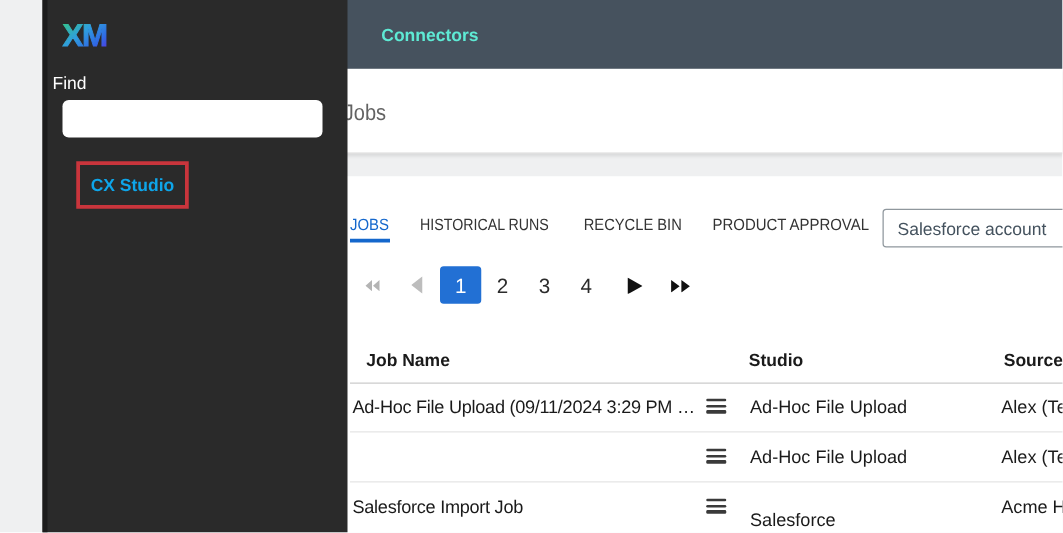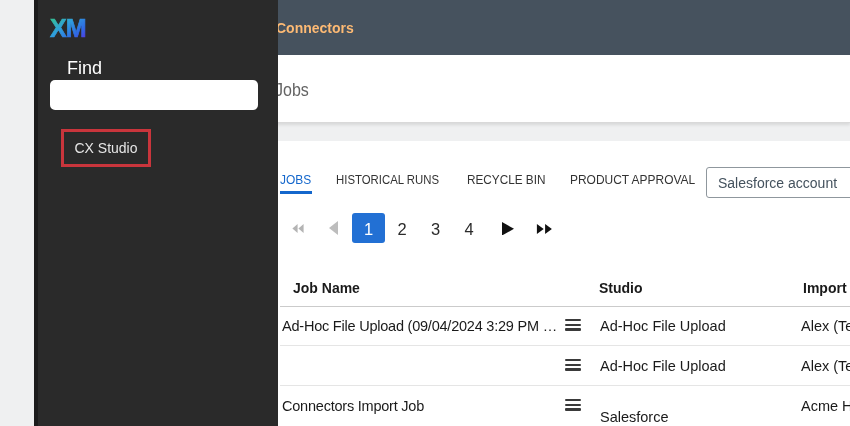--- a/index.html
+++ b/index.html
@@ -3,30 +3,30 @@
 <meta charset="utf-8">
 <style>
   * { margin:0; padding:0; box-sizing:border-box; }
   html,body { width:850px; height:426px; overflow:hidden; font-family:"Liberation Sans", sans-serif; }
   .root { position:relative; width:850px; height:426px; background:#eff0f1; }
 
   
   .sidebar { position:absolute; left:0; top:0; width:244px; height:426px; background:#2a2a2a;margin-left:34px; }
   .sidebar .edge { position:absolute; left:0; top:0; width:4px; height:426px; background:#1c1c1c; }
   .xmsvg { position:absolute; left:0; top:0; }
-  .find-label { position:absolute; left:33px; top:58px; color:#fff; font-size:18px; }
+  .find-label { position:absolute; left:8px; top:58px; color:#fff; font-size:14px; }
   .find-input { position:absolute; left:16px; top:80px; width:208px; height:30px; background:#fff; border-radius:5px; }
   .cxbox { position:absolute; left:27px; top:129px; width:90px; height:38px; border:3px solid #c9353c; }
-  .cxbox span { position:absolute; left:0; right:0; top:8px; text-align:center; color:#e5e5e5; font-size:14px; font-weight:normal; }
+  .cxbox span { position:absolute; left:0; right:0; top:8px; text-align:center; color:#0ea5e9; font-size:14px; font-weight:bold; }
 
   
   .topbar { position:absolute; left:240px; top:0; width:610px; height:55px; background:#46525e; }
   .burger { position:absolute; left:16px; top:22px; width:17px; height:13px; }
   .burger div { height:2.8px; background:#fff; margin-bottom:2.2px; border-radius:0.5px; }
-  .topbar .title { position:absolute; left:36px; top:19.5px; color:#fdba74; font-size:14px; font-weight:bold; }
+  .topbar .title { position:absolute; left:65px; top:19.5px; color:#5eead4; font-size:14px; font-weight:bold; }
 
   
   .pagehead { position:absolute; left:240px; top:55px; width:610px; height:68px; background:#fff;
               border-bottom:1px solid #d9d9d9; box-shadow:0 2px 3px rgba(0,0,0,0.10); }
   .pagehead .jobs { position:absolute; left:35px; top:25px; color:#636363; font-size:18px; transform:scaleX(0.89); transform-origin:left; }
 
   
   .card { position:absolute; left:256px; top:141px; width:620px; height:310px; background:#fff; }
 
   
@@ -79,43 +79,43 @@
       <svg class="arrow" style="left:245.5px; top:9.5px;" width="12" height="13.5" viewBox="0 0 12 13.5">
         <path d="M0 0 L12 6.75 L0 13.5 Z" fill="#111"></path>
       </svg>
       <svg class="arrow" style="left:279.5px; top:12px;" width="16" height="10" viewBox="0 0 15 10">
         <path d="M0.4 0 L7.2 5 L0.4 10 Z M8.6 0 L15.4 5 L8.6 10 Z" fill="#111"></path>
       </svg>
     </div>
 
     <div class="thead" style="left:25px;margin-left:12px;">Job Name</div>
     <div class="thead" style="left:343px;">Studio</div>
-    <div class="thead" style="left:547px;">Import</div>
+    <div class="thead" style="left:547px;">Source</div>
 
     <div class="sep" style="top:164.5px; background:#cbcbcb;"></div>
-    <div class="cell" style="left:26px; top:176.5px;">Ad-Hoc File Upload (09/04/2024 3:29 PM …</div>
+    <div class="cell" style="left:26px; top:176.5px;">Ad-Hoc File Upload (09/11/2024 3:29 PM …</div>
     <div class="rowicon" style="left:309px; top:178px;">
         <div></div>
         <div></div>
         <div></div>
       </div>
     <div class="cell c2" style="left:344px; top:176.5px;">Ad-Hoc File Upload</div>
     <div class="cell c2" style="left:545px; top:176.5px;">Alex (Te</div>
 
     <div class="sep" style="top:203.7px;"></div>
     <div class="rowicon" style="left:309px; top:218px;">
         <div></div>
         <div></div>
         <div></div>
       </div>
     <div class="cell c2" style="left:344px; top:216.5px;">Ad-Hoc File Upload</div>
     <div class="cell c2" style="left:545px; top:216.5px;">Alex (Te</div>
 
     <div class="sep" style="top:244.4px;"></div>
-    <div class="cell" style="left:26px; top:256.5px;">Connectors Import Job</div>
+    <div class="cell" style="left:26px; top:256.5px;">Salesforce Import Job</div>
     <div class="rowicon" style="left:309px; top:258px;">
         <div></div>
         <div></div>
         <div></div>
       </div>
     <div class="cell c2" style="left:344px; top:268px;">Salesforce</div>
     <div class="cell c2" style="left:545px; top:256.5px;">Acme H</div>
   </div>
 
   <div class="pagehead">

